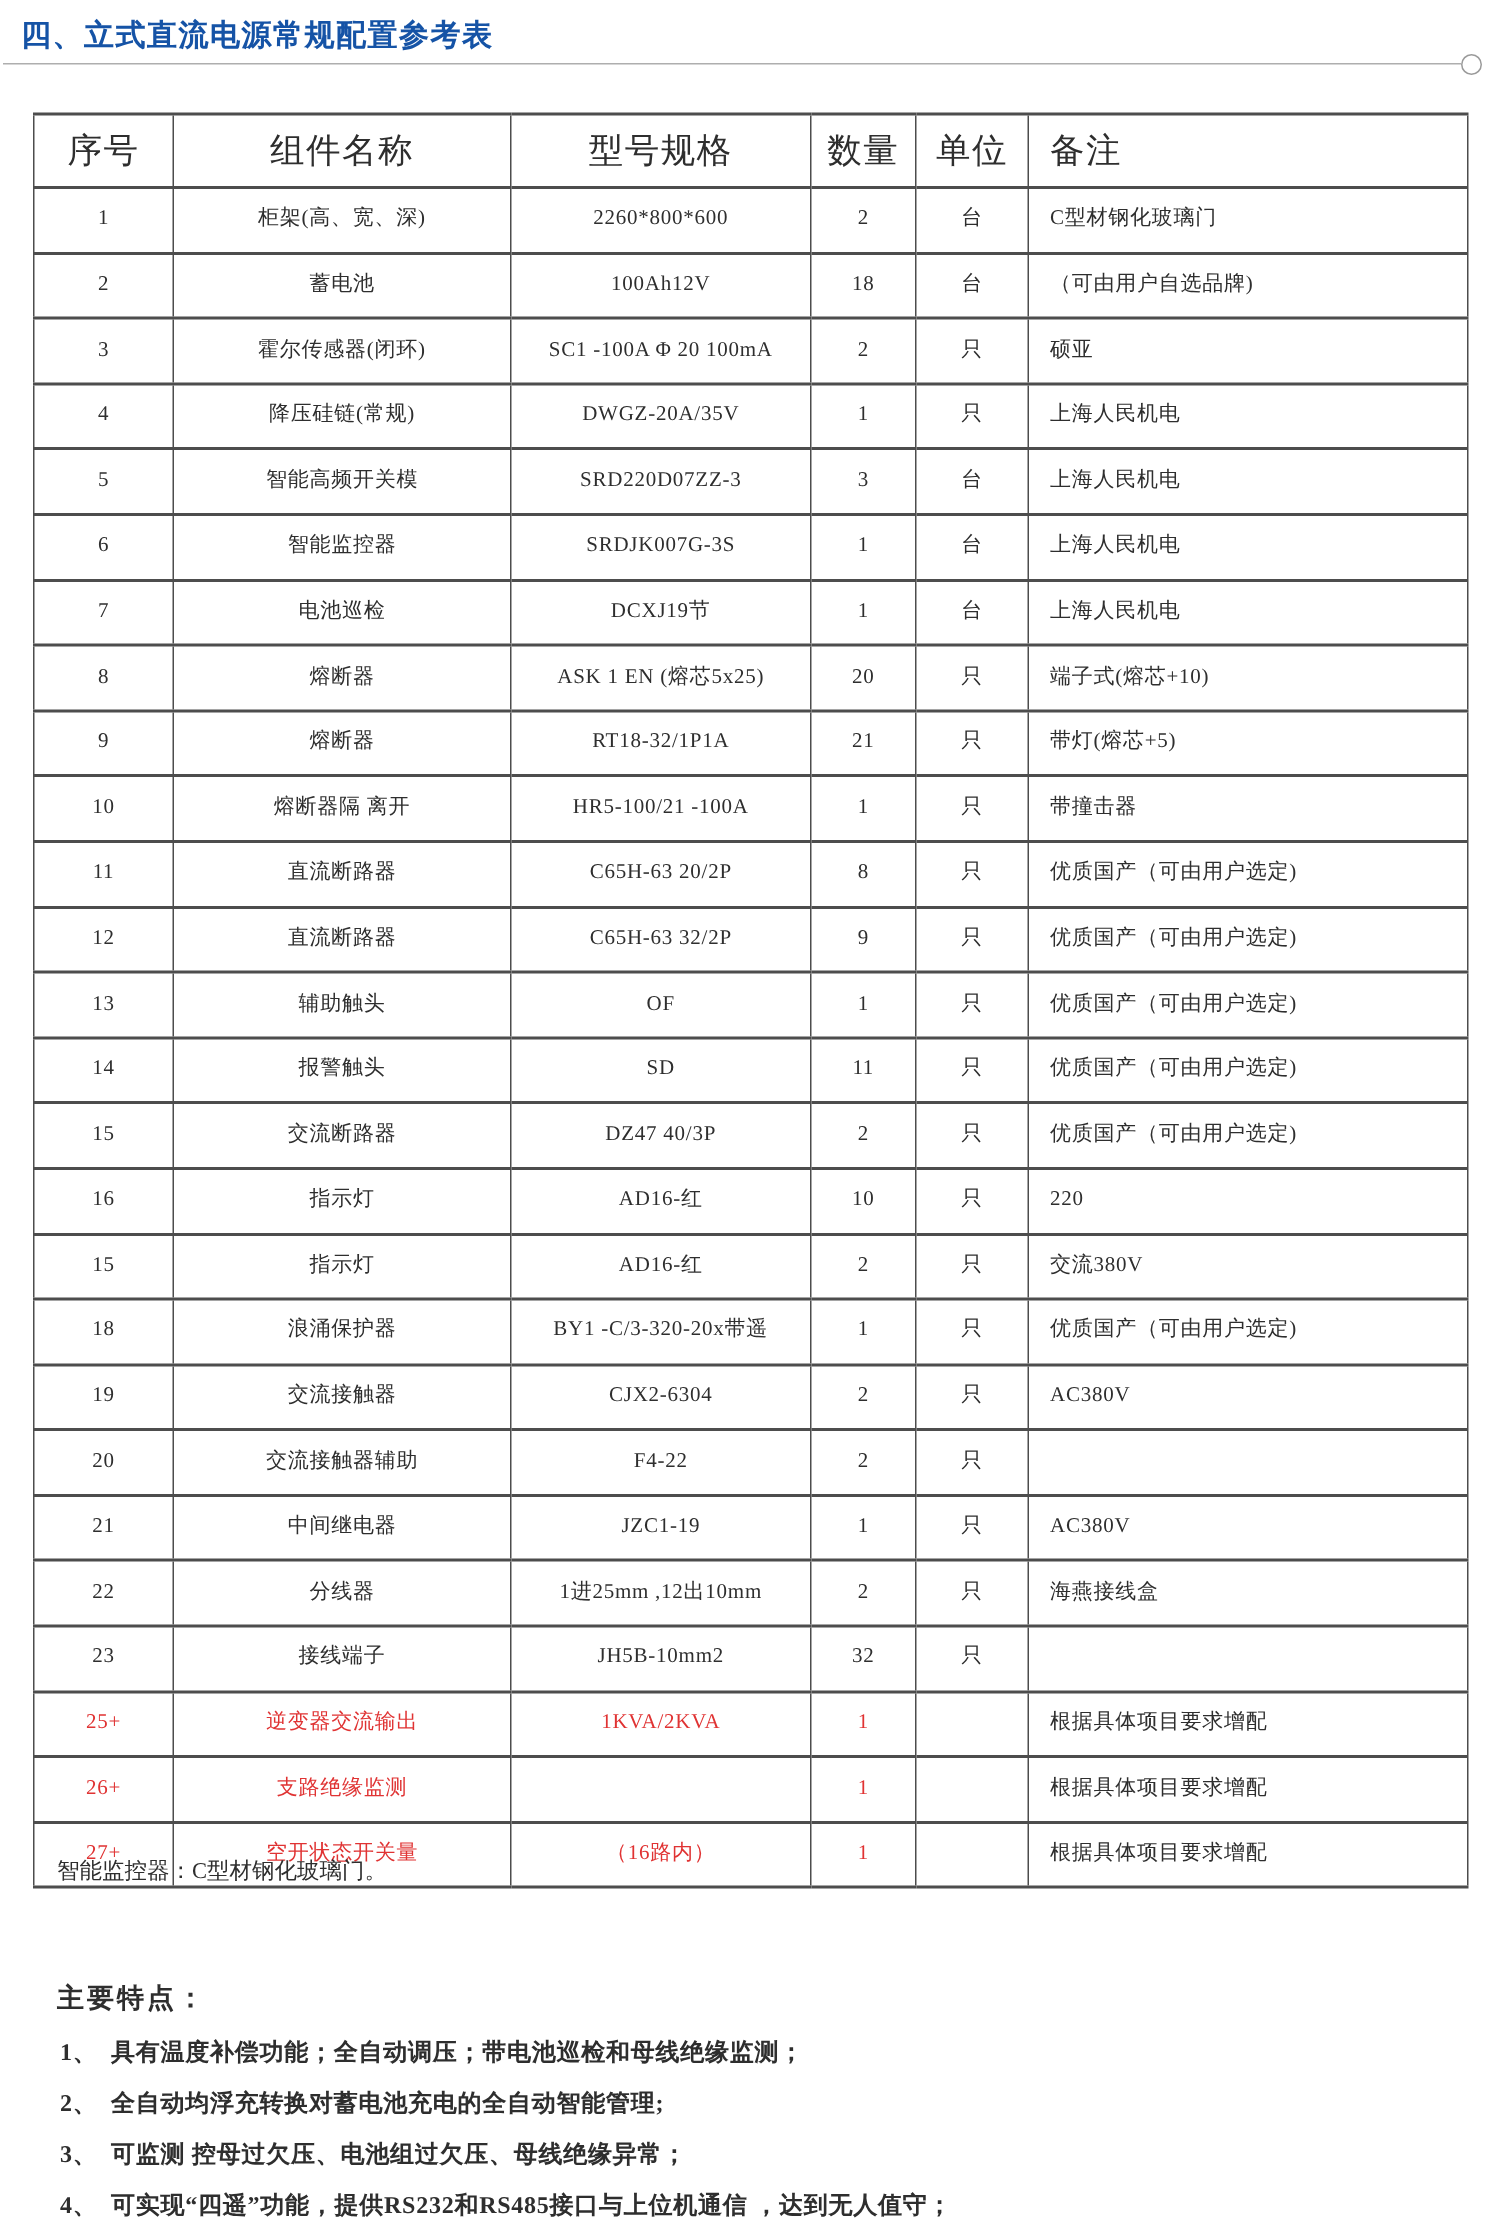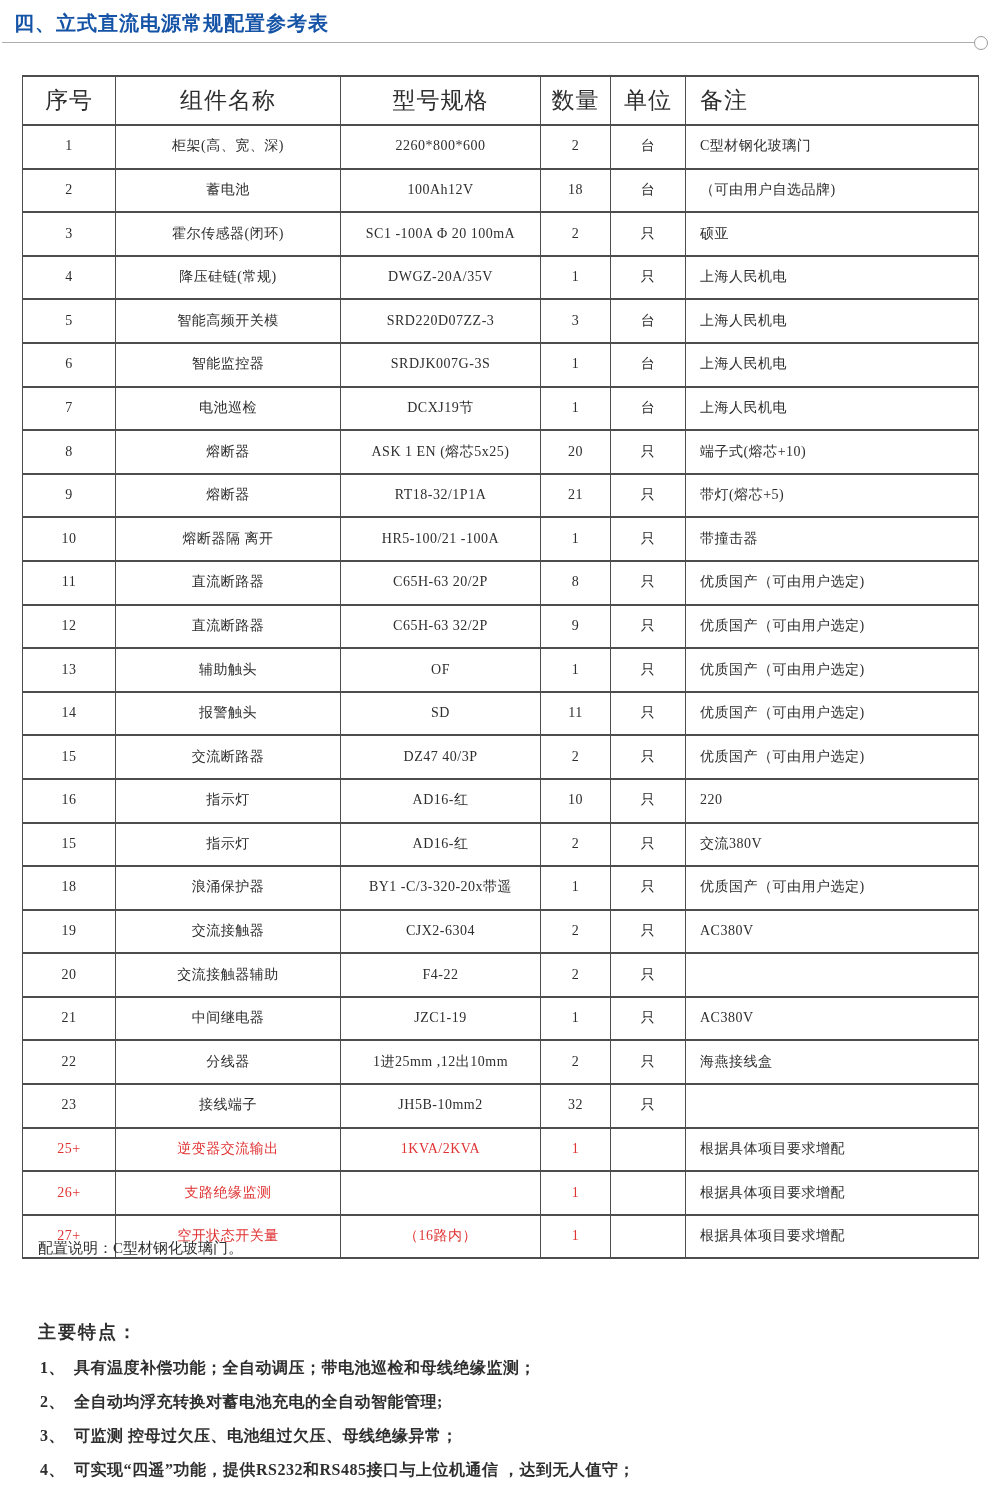--- a/index.html
+++ b/index.html
@@ -298,21 +298,21 @@
       <td class="c-name">空开状态开关量</td>
       <td class="c-model">（16路内）</td>
       <td class="c-qty">1</td>
       <td class="c-unit"></td>
       <td class="c-remark">根据具体项目要求增配</td>
     </tr>
       </tbody>
   </table>
 
   <div class="cfg-notes">
-    <span class="lbl">配置说明：</span>
+    <span class="lbl">智能监控器：</span>
     <span class="body">
       <span class="ln2" style="display:block;">C型材钢化玻璃门。</span>
     </span>
   </div>
 
   <div class="features">
     <div class="ftitle">主要特点：</div>
     <div id="features-list">
         <div class="fitem">
       <span class="num">1、</span>

